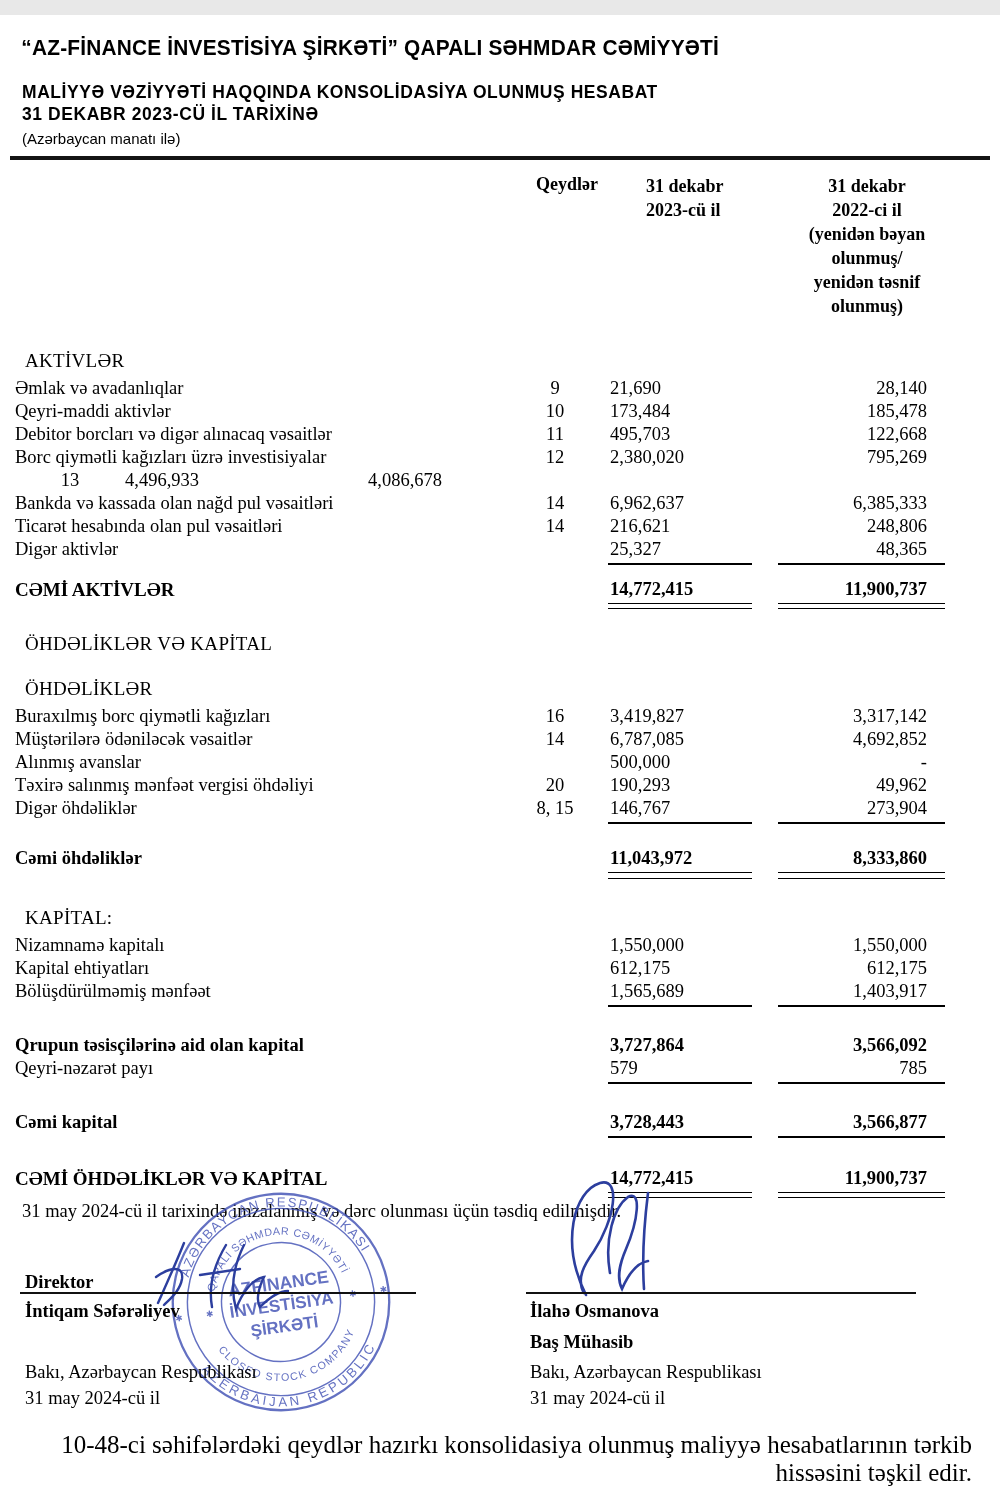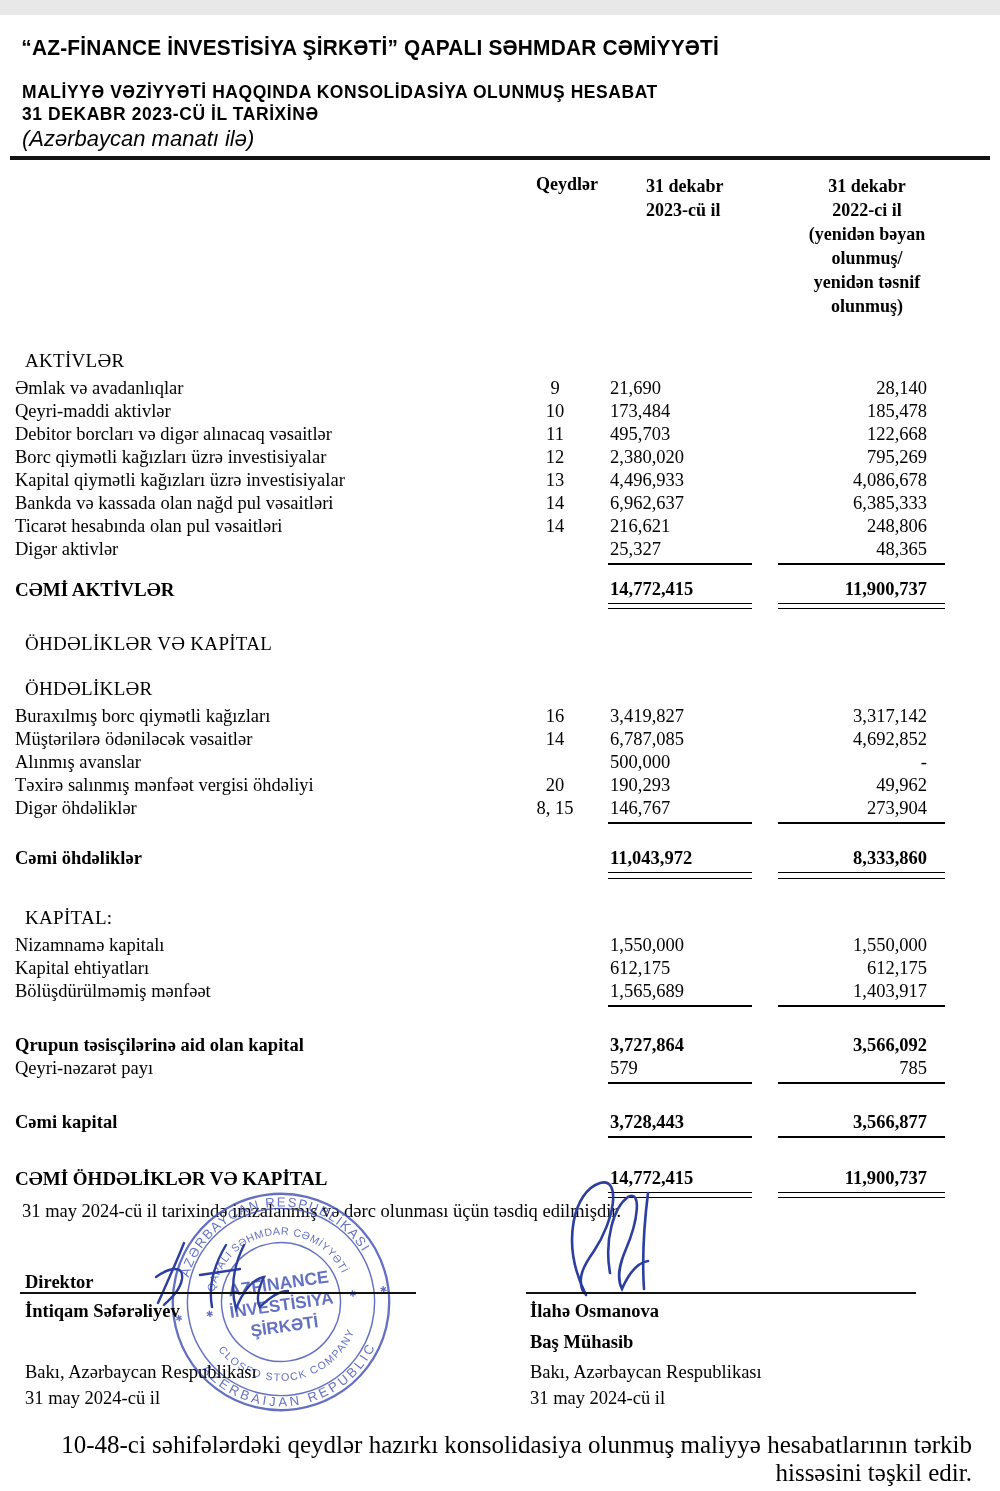--- a/index.html
+++ b/index.html
@@ -22,22 +22,22 @@
     margin:21px 0 0 22px; line-height:21px;
     transform:scaleX(0.97); transform-origin:left;
   }
   .hdr-title2 {
     font-family:"Liberation Sans", sans-serif; font-weight:bold;
     font-size:18px; letter-spacing:0.6px;
     margin:1px 0 0 22px; line-height:21px;
     transform:scaleX(0.97); transform-origin:left;
   }
   .hdr-currency {
-    font-family:"Liberation Sans", sans-serif; font-style:italic;
-    font-size:22px; margin:3px 0 0 22px; line-height:21px;
+    font-family:"Liberation Sans", sans-serif; 
+    font-size:15px; margin:3px 0 0 22px; line-height:21px;
   }
   .thick-rule { height:3.5px; background:#141414; margin:7px 10px 0 10px; }
 
   
   .colhead { position:relative; height:163px; font-weight:bold; font-size:18px; }
   .ch-note  { position:absolute; left:528px; top:14px; width:78px; text-align:center; }
   .ch-2023  { position:absolute; left:646px; top:14px; white-space:pre-line; line-height:24px; }
   .ch-2022  { position:absolute; left:792px; top:14px; width:150px; text-align:center; white-space:pre-line; line-height:24px; }
 
   
@@ -140,21 +140,20 @@
       <span class="t-v23">495,703</span>
       <span class="t-v22">122,668</span>
     </div>
     <div class="trow">
       <span class="t-label">Borc qiymətli kağızları üzrə investisiyalar</span>
       <span class="t-note">12</span>
       <span class="t-v23">2,380,020</span>
       <span class="t-v22">795,269</span>
     </div>
     <div class="trow">
-      <span class="t-label">Kapital qiymətli kağızları üzrə investisiyalar</span>
       <span class="t-note">13</span>
       <span class="t-v23">4,496,933</span>
       <span class="t-v22">4,086,678</span>
     </div>
     <div class="trow">
       <span class="t-label">Bankda və kassada olan nağd pul vəsaitləri</span>
       <span class="t-note">14</span>
       <span class="t-v23">6,962,637</span>
       <span class="t-v22">6,385,333</span>
     </div>

